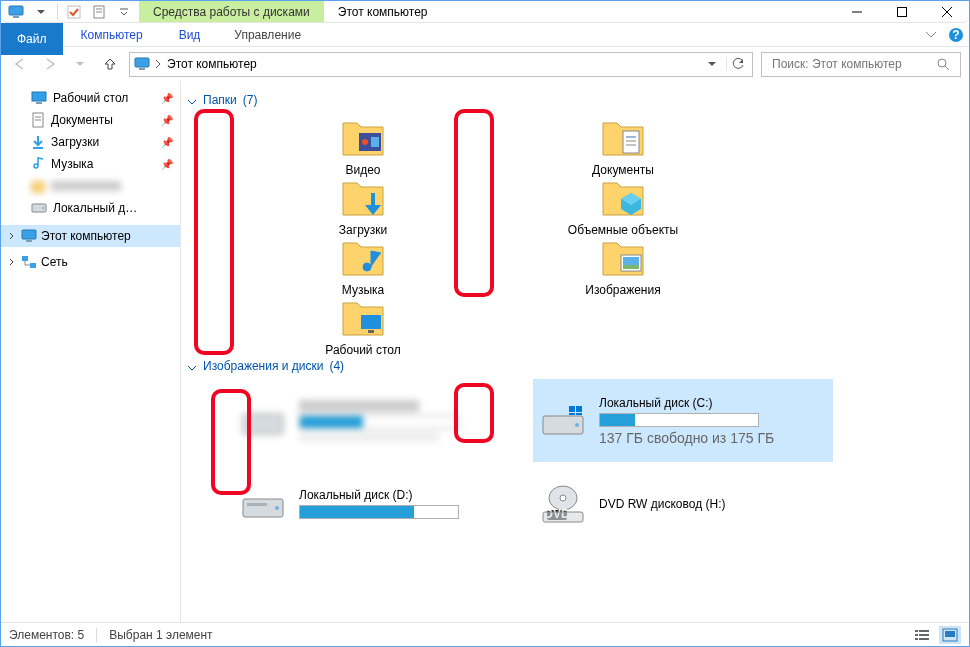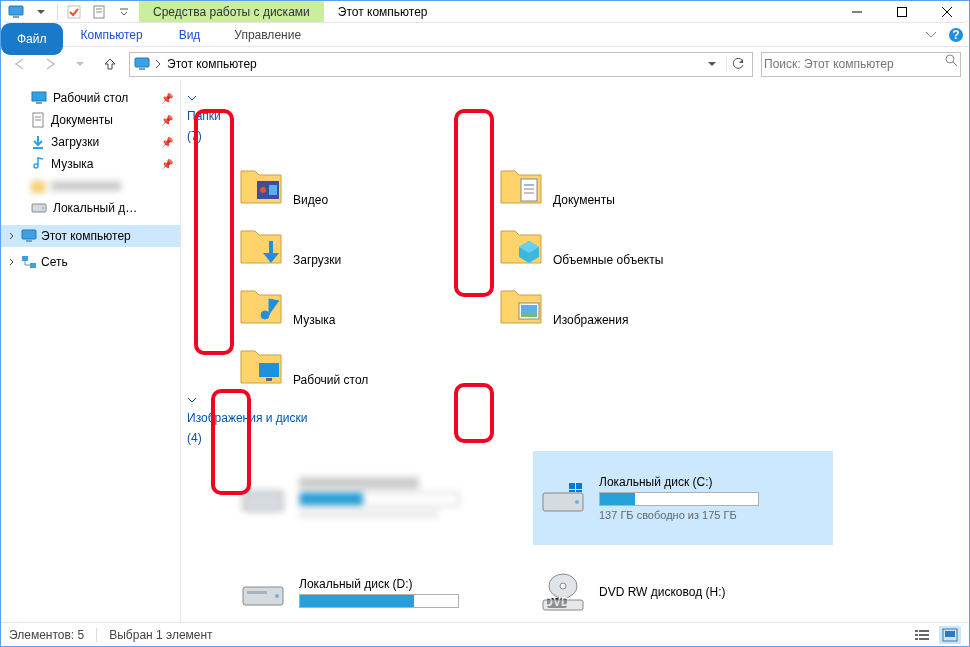--- a/index.html
+++ b/index.html
@@ -12,66 +12,66 @@
   .qat .qbtn { width: 22px; height: 18px; display: flex; align-items: center; justify-content: center; cursor: pointer; }
   .qat .sep { width: 1px; height: 16px; background: #dcdcdc; margin: 0 2px; }
   .titlebar .tab-tools { background: #c9eea0; padding: 0 14px; display: flex; align-items: center; color: #333; cursor: pointer; }
   .titlebar .title { flex: 1; display: flex; align-items: center; padding-left: 14px; color: #000; }
   .titlebar .winbtns { display: flex; }
   .winbtn { width: 45px; height: 22px; display: flex; align-items: center; justify-content: center; cursor: pointer; }
   .winbtn svg { display: block; }
 
   
   .ribbon { height: 24px; display: flex; align-items: stretch; border-bottom: 1px solid #e5e5e5; }
-  .ribbon .file { background: #1979ca; color: #fff; padding: 16px 16px; display: flex; align-items: center; cursor: pointer; border-radius: 9px; }
+  .ribbon .file { background: #1979ca; color: #fff; padding: 16px 16px; display: flex; align-items: center; cursor: pointer; }
   .ribbon .rtab { padding: 0 18px; display: flex; align-items: center; color: #1d4ed8; cursor: pointer; }
   .ribbon .manage { padding: 0 16px; display: flex; align-items: center; color: #444; cursor: pointer; }
   .ribbon .spacer { flex: 1; }
   .ribbon .collapse { width: 24px; display: flex; align-items: center; justify-content: center; color: #888; cursor: pointer; }
   .ribbon .help { width: 26px; display: flex; align-items: center; justify-content: center; cursor: pointer; }
 
   
   .navrow { height: 34px; display: flex; align-items: center; padding: 4px 8px; gap: 8px; }
   .navbtn { width: 22px; height: 22px; display: flex; align-items: center; justify-content: center; color: #bfbfbf; }
   .navup { color: #444; cursor: pointer; }
   .addr { flex: 1; height: 25px; border: 1px solid #c0c0c0; display: flex; align-items: center; gap: 6px; padding: 0 4px; background: #fff; }
   .addr .crumb { display: flex; align-items: center; gap: 4px; cursor: pointer; }
   .addr .spacer2 { flex: 1; }
   .addr .dropdown { width: 16px; display: flex; justify-content: center; color: #666; cursor: pointer; }
   .addr .refresh { width: 22px; display: flex; justify-content: center; color: #666; cursor: pointer; border-left: 1px solid #e5e5e5; }
-  .search { width: 200px; height: 25px; border: 1px solid #c0c0c0; display: flex; padding: 0 2px; }
+  .search { width: 200px; height: 25px; border: 1px solid #c0c0c0; display: flex; align-items: center; padding: 0 10px; }
   .search input { flex: 1; border: none; outline: none; color: #888; font-size: 12px; }
   .search .sicon { color: #888; }
 
   
   .body { flex: 1; display: flex; overflow: hidden; }
   .sidebar { width: 180px; border-right: 1px solid #e5e5e5; padding: 6px 0; }
   .tree-item { display: flex; align-items: center; height: 22px; padding: 0 6px; gap: 4px; cursor: pointer; }
   .tree-item.selected { background: #cce8ff; }
   .tree-item.child { padding-left: 30px; justify-content: space-between; }
   .tree-item.child .left { display: flex; align-items: center; gap: 6px; }
   .tree-expander { width: 10px; display: flex; justify-content: center; color: #555; }
   .pin { color: #888; font-size: 10px; }
   .blurred { filter: blur(3px); }
 
   
   .content { flex: 1; overflow: auto; padding: 6px 2px; position: relative; }
-  .group-header { display: flex; align-items: flex-start; gap: 6px; padding: 6px 4px; color: #0054a9; cursor: pointer; flex-direction: column; }
+  .group-header { display: flex; align-items: flex-end; gap: 6px; padding: 6px 4px; color: #0054a9; cursor: pointer; }
   .group-header .count { color: #0054a9; }
   .grid { display: flex; flex-wrap: wrap; padding-left: 50px; }
   .column { width: 260px; }
-  .folder-item { display: flex; align-items: flex-end; height: 60px; gap: 10px; cursor: pointer; padding: 2px 6px; }
+  .folder-item { display: flex; align-items: center; height: 60px; gap: 4px; cursor: pointer; padding: 2px 6px; flex-direction: column; }
   .folder-big { width: 44px; height: 44px; position: relative; }
-  .drive-item { display: flex; align-items: center; gap: 14px; width: 300px; height: 94px; cursor: pointer; padding: 1px 8px; }
+  .drive-item { display: flex; align-items: center; gap: 14px; width: 300px; height: 83px; cursor: pointer; padding: 1px 8px; }
   .drive-item.selected { background: #cce8ff; }
   .drive-icon { width: 44px; height: 44px; display: flex; align-items: center; justify-content: center; }
   .drive-info { flex: 1; display: flex; flex-direction: column; gap: 3px; }
   .drive-bar { width: 160px; height: 14px; border: 1px solid #b0b0b0; background: #fff; }
   .drive-bar .fill { height: 100%; background: #26a0da; }
-  .drive-free { color: #666; font-size: 11px; }
+  .drive-free { color: #666; font-size: 14px; }
 
   
   .status { height: 24px; border-top: 1px solid #e5e5e5; display: flex; align-items: center; padding: 0 8px; gap: 2px; color: #444; }
   .status .sdiv { width: 1px; height: 14px; background: #dcdcdc; margin: 0 10px; }
   .status .sspacer { flex: 1; }
   .status .viewbtn { width: 22px; height: 18px; display: flex; align-items: center; justify-content: center; cursor: pointer; margin-left: 4px; }
 
   
   .redbox { position: absolute; border: 4px solid #f00523; border-radius: 10px; pointer-events: none; }
 

